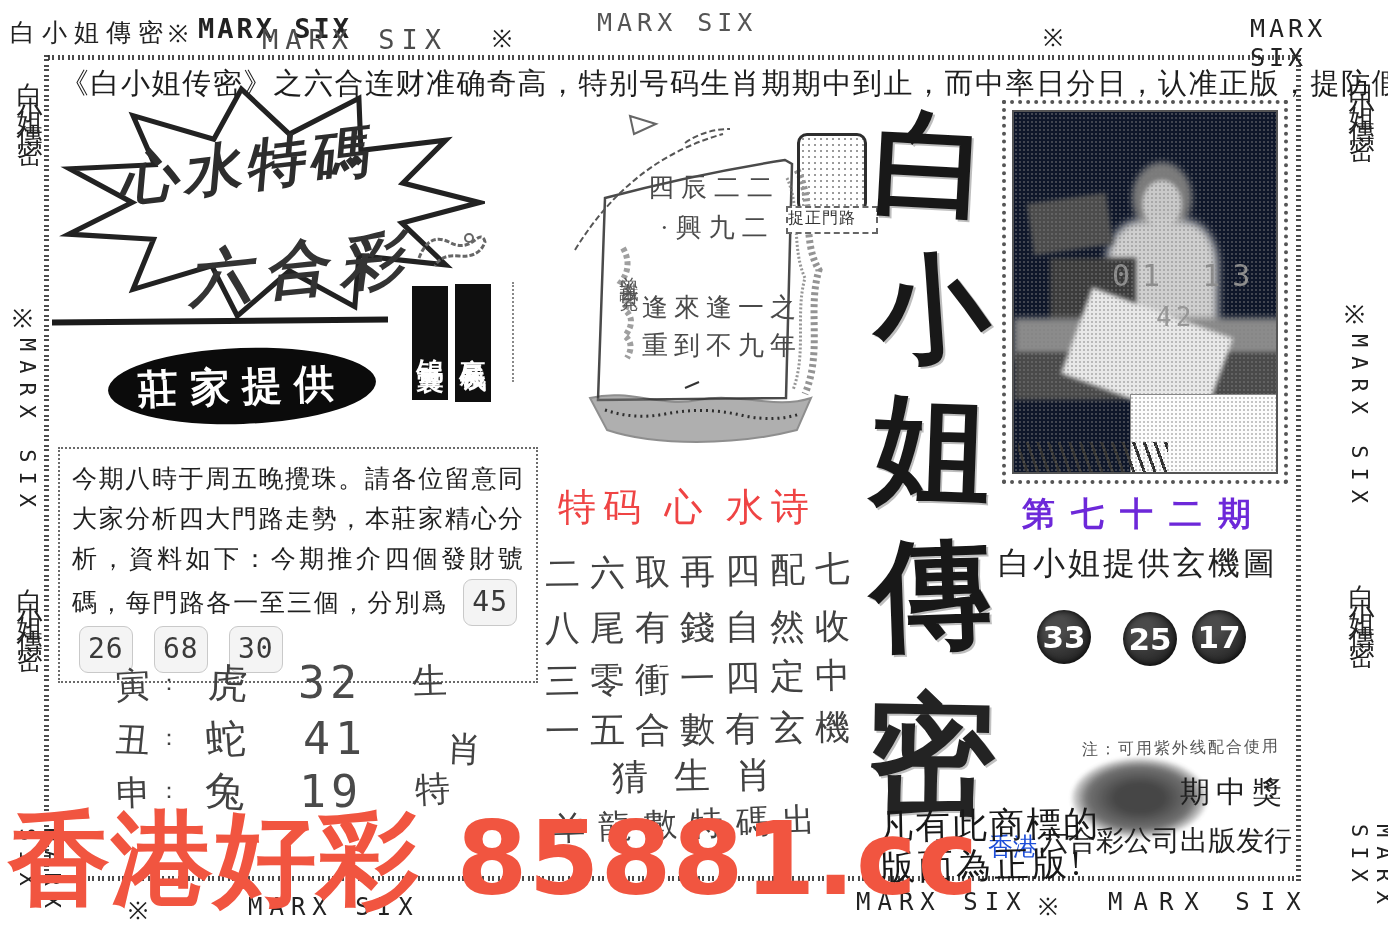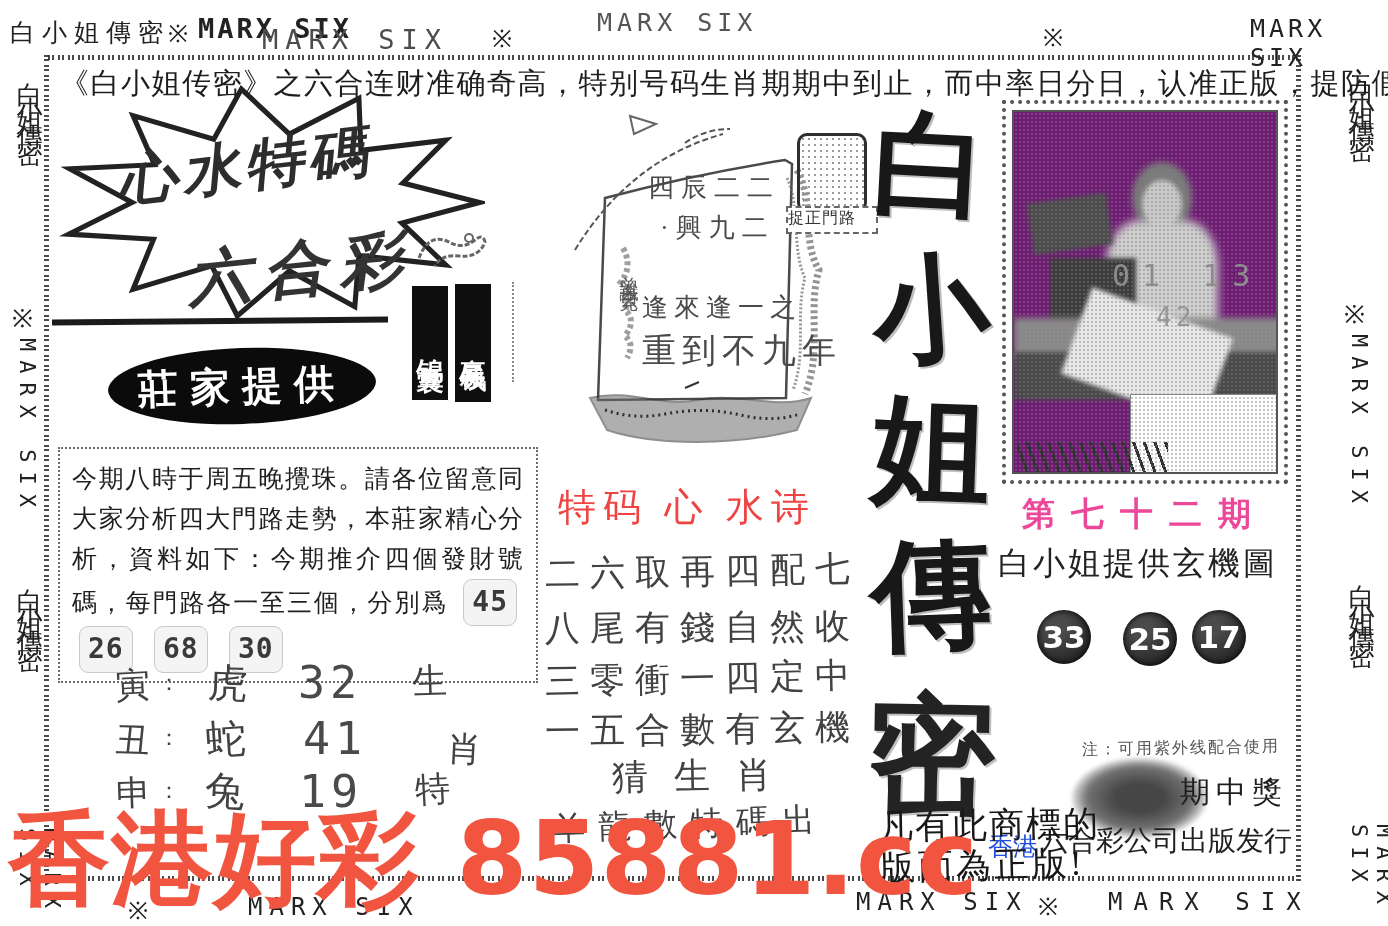--- a/index.html
+++ b/index.html
@@ -9,21 +9,21 @@
   .cjk{font-family:"Liberation Serif","DejaVu Serif",serif;}
   .mono{font-family:"DejaVu Sans Mono","Liberation Mono",monospace;}
   .vtext{writing-mode:vertical-rl;text-orientation:upright;}
   .vlat{writing-mode:vertical-rl;text-orientation:sideways;}
   .nowrap{white-space:pre;}
   
   .orn-h{height:5px;background:repeating-linear-gradient(90deg,#2b2b2b 0 2px,transparent 2px 4px,#2b2b2b 4px 6px,transparent 6px 10px);opacity:.85;}
   .orn-v{width:5px;background:repeating-linear-gradient(0deg,#2b2b2b 0 2px,transparent 2px 4px,#2b2b2b 4px 6px,transparent 6px 10px);opacity:.85;}
   .hand{color:#424242;}
   .num-chip{display:inline-block;font-family:"DejaVu Sans Mono",monospace;font-size:28px;
-            padding:0 8px;margin:0 7px;background:#f4f4f4;border:1px solid #c9c9c9;border-radius:9px;color:#3a3a3a;font-weight:bold;}
+            padding:0 8px;margin:0 7px;background:#f4f4f4;border:1px solid #c9c9c9;border-radius:9px;color:#3a3a3a;}
   .ball{position:absolute;width:54px;height:54px;border-radius:50%;
         background:radial-gradient(circle at 35% 30%, #4a4a4a 0 20%, #262626 75%);
         background-color:#2f2f2f;color:#fff;display:flex;align-items:center;justify-content:center;
         font-size:31px;font-weight:bold;font-family:"DejaVu Sans",sans-serif;
         box-shadow:inset 0 0 6px #000;}
   .bigchar{position:absolute;left:866px;width:130px;text-align:center;font-weight:bold;color:#181818;
            text-shadow:2px 2px 0 rgba(40,40,40,.3);line-height:1;}
   .speckle{position:absolute;inset:0;background-image:radial-gradient(#808080 .8px,transparent 1px);
            background-size:4px 4px;opacity:.45;pointer-events:none;}
   .photo-patch{position:absolute;}
@@ -122,21 +122,21 @@
     <path d="M252,80 C266,110 256,150 270,180 C260,215 272,255 258,292" fill="none" stroke="#6a6a6a" stroke-width="3" stroke-dasharray="2 2" opacity=".7"></path>
     <path d="M88,150 q10,18 -2,34 q14,8 4,28 q12,10 0,26 q10,8 2,22" fill="none" stroke="#5f5f5f" stroke-width="6" stroke-dasharray="4 3" opacity=".6"></path>
     <path d="M55,300 C95,290 125,310 163,302 C203,294 240,312 276,300 L262,332 C200,348 120,348 72,332 Z" fill="#6e6e6e" opacity=".55" stroke="#333" stroke-width="2"></path>
     <path d="M70,312 q30,10 60,4 q40,-8 80,2 q30,6 55,-2" fill="none" stroke="#2e2e2e" stroke-width="3" stroke-dasharray="2 4"></path>
     <path d="M150,290 l14,-6" stroke="#333" stroke-width="2" marker-end="none"></path>
   </svg>
 
   <div class="abs cjk nowrap" style="left:648px;top:170px;font-size:26px;letter-spacing:7px;color:#4a4a4a;">四辰二二</div>
   <div class="abs cjk nowrap" style="left:660px;top:210px;font-size:26px;letter-spacing:7px;color:#4a4a4a;">·興九二</div>
   <div class="abs cjk nowrap" style="left:642px;top:290px;font-size:26px;letter-spacing:6px;color:#4a4a4a;">逢來逢一之</div>
-  <div class="abs cjk nowrap" style="left:642px;top:328px;font-size:34px;letter-spacing:6px;color:#4a4a4a;">重到不九年</div>
+  <div class="abs cjk nowrap" style="left:642px;top:328px;font-size:26px;letter-spacing:6px;color:#4a4a4a;">重到不九年</div>
   <div class="abs cjk vtext" style="left:616px;top:262px;font-size:19px;letter-spacing:5px;color:#555;">曾讖玄兒</div>
 
   <div class="abs" style="left:797px;top:133px;width:64px;height:74px;border:3px solid #2e2e2e;border-radius:10px;background-image:radial-gradient(#9a9a9a 1px,transparent 1.4px);background-size:6px 6px;"></div>
   <div class="abs cjk" style="left:786px;top:206px;width:88px;height:24px;border:2px dashed #666;font-size:16px;letter-spacing:1px;text-align:left;background:#fff;color:#333;">捉正門路</div>
 
   <div class="abs cjk nowrap" style="left:558px;top:482px;font-size:38px;letter-spacing:7px;color:#ef4444;">特码 心 水诗</div>
   <div class="abs cjk nowrap hand" style="left:545px;top:548px;font-size:35px;letter-spacing:10px;transform:rotate(-1deg);">二六取再四配七</div>
   <div class="abs cjk nowrap hand" style="left:545px;top:604px;font-size:35px;letter-spacing:10px;transform:rotate(-.5deg);">八尾有錢自然收</div>
   <div class="abs cjk nowrap hand" style="left:545px;top:655px;font-size:35px;letter-spacing:10px;transform:rotate(-1.2deg);">三零衝一四定中</div>
   <div class="abs cjk nowrap hand" style="left:545px;top:706px;font-size:35px;letter-spacing:10px;transform:rotate(-.8deg);">一五合數有玄機</div>
@@ -144,38 +144,38 @@
   <div class="abs cjk nowrap hand" style="left:612px;top:752px;font-size:36px;letter-spacing:26px;transform:rotate(-1deg);">猜生肖</div>
   <div class="abs cjk nowrap hand" style="left:552px;top:802px;font-size:33px;letter-spacing:13px;transform:rotate(-2deg);">羊龍數特碼出</div>
 
   <div class="bigchar cjk" style="top:108px;font-size:116px;transform:rotate(3deg);">白</div>
   <div class="bigchar cjk" style="top:252px;font-size:116px;transform:rotate(-4deg);">小</div>
   <div class="bigchar cjk" style="top:392px;font-size:118px;transform:rotate(2deg);">姐</div>
   <div class="bigchar cjk" style="top:536px;font-size:120px;transform:rotate(-2deg);">傳</div>
   <div class="bigchar cjk" style="top:692px;font-size:128px;z-index:3;opacity:.95;transform:rotate(1deg);">密</div>
 
   <div class="abs" style="left:1002px;top:100px;width:286px;height:384px;border:4px dotted #555;background:#fff;padding:6px;box-sizing:border-box;">
-    <div style="position:relative;width:100%;height:100%;border:2px solid #555;background:#701a75;overflow:hidden;box-sizing:border-box;">
+    <div style="position:relative;width:100%;height:100%;border:2px solid #555;background:#0f172a;overflow:hidden;box-sizing:border-box;">
       <div class="photo-patch" style="left:118px;top:50px;width:60px;height:72px;background:#7b7b7b;border-radius:50%;filter:blur(3px);"></div>
       <div class="photo-patch" style="left:128px;top:68px;width:40px;height:48px;background:#c9c9c9;border-radius:50%;filter:blur(2px);"></div>
       <div class="photo-patch" style="left:92px;top:108px;width:112px;height:150px;background:#cfcfcf;border-radius:30%;filter:blur(4px);"></div>
       <div class="photo-patch" style="left:16px;top:86px;width:80px;height:52px;background:#4c4c4c;filter:blur(2px);transform:rotate(-8deg);"></div>
       <div class="photo-patch" style="left:36px;top:146px;width:86px;height:64px;background:#3c3c3c;filter:blur(2px);"></div>
       <div class="photo-patch" style="left:0px;top:206px;width:270px;height:42px;background:#8b8b8b;filter:blur(3px);"></div>
       <div class="photo-patch" style="left:0px;top:240px;width:272px;height:48px;background:#4a4a4a;filter:blur(2px);"></div>
       <div class="photo-patch" style="left:58px;top:198px;width:150px;height:92px;background:#e8e8e8;transform:rotate(20deg);filter:blur(2px);"></div>
       <div class="photo-patch" style="left:116px;top:282px;width:152px;height:86px;background:#fdfdfd;border:1px solid #8a8a8a;"></div>
       <div class="photo-patch" style="left:4px;top:330px;width:150px;height:38px;background:repeating-linear-gradient(70deg,#2f2f2f 0 3px,transparent 3px 10px);"></div>
       <div class="photo-patch mono" style="left:98px;top:146px;font-size:30px;letter-spacing:12px;color:#8f8f8f;">01 13</div>
       <div class="photo-patch mono" style="left:142px;top:190px;font-size:26px;letter-spacing:4px;color:#9a9a9a;">42</div>
       <div class="speckle"></div>
     </div>
   </div>
 
-  <div class="abs cjk nowrap" style="left:1022px;top:492px;font-size:33px;letter-spacing:16px;font-weight:bold;color:#ec4899;">第七十二期</div>
+  <div class="abs cjk nowrap" style="left:1022px;top:492px;font-size:33px;letter-spacing:16px;font-weight:bold;color:#6d28d9;">第七十二期</div>
   <div class="abs cjk nowrap" style="left:998px;top:542px;font-size:32px;letter-spacing:3px;color:#222;">白小姐提供玄機圖</div>
 
   <span class="ball" style="left:1018px;top:610px;margin-left:19px;">33</span>
   <span class="ball" style="left:1099px;top:612px;margin-left:24px;">25</span>
   <span class="ball" style="left:1192px;top:610px;">17</span>
 
   <div class="abs cjk nowrap" style="left:1082px;top:738px;font-size:16px;letter-spacing:2px;color:#555;transform:rotate(-1deg);">注：可用紫外线配合使用</div>
 
   <div class="abs" style="left:1072px;top:758px;width:135px;height:80px;background:radial-gradient(ellipse at center,#262626 25%,#5a5a5a 55%,transparent 75%);filter:blur(2px);opacity:.85;border-radius:50%;z-index:4;"></div>
 

